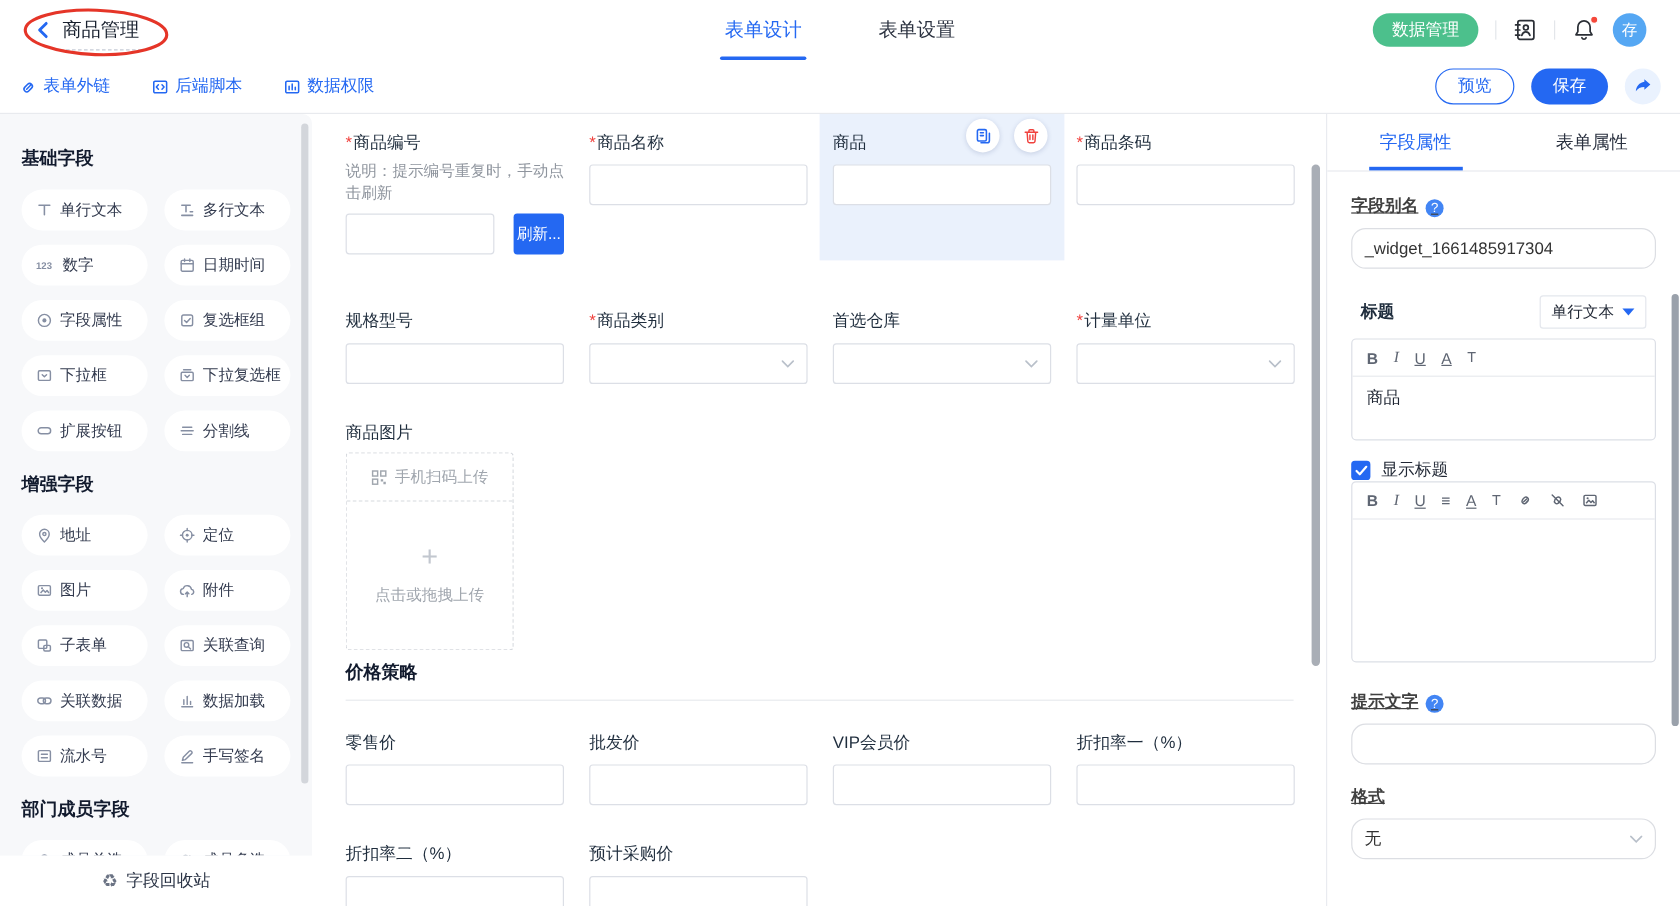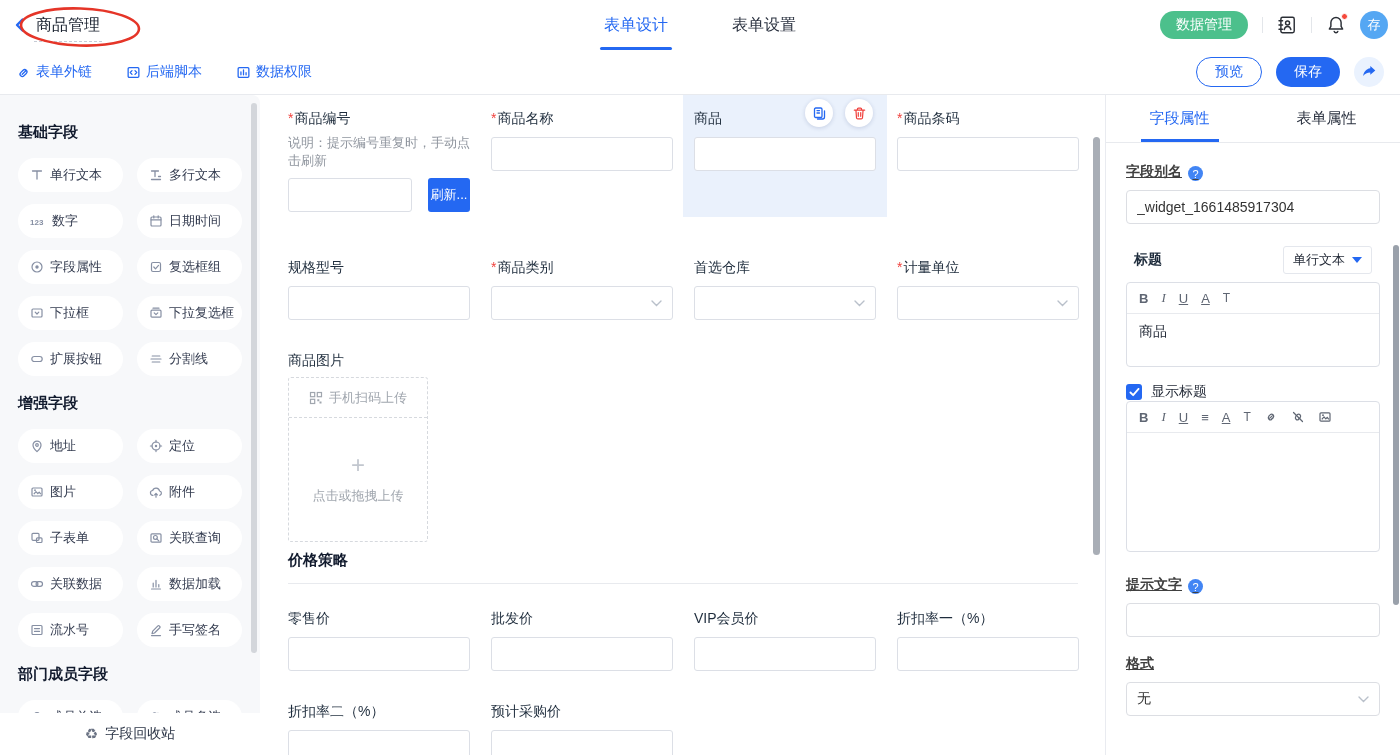--- a/index.html
+++ b/index.html
@@ -1,21 +1,21 @@
 <!DOCTYPE html>
 <html><head>
 <meta charset="utf-8">
 <style>
   * { margin:0; padding:0; box-sizing:border-box; }
   html,body { width:1400px; height:755px; overflow:hidden; }
   body { font-family:"Liberation Sans","DejaVu Sans",sans-serif; color:#1f2633; background:#fff; font-size:14px; }
   svg { display:block; }
 
   
-  .header { height:50px; display:flex; align-items:center; padding:0 12px; position:relative; background:#fff; }
+  .header { height:50px; display:flex; align-items:center; padding:0 28px; position:relative; background:#fff; }
   .back { margin-right:6px; cursor:pointer; }
   .doc-title { font-size:16px; color:#18202e; border-bottom:1px dashed #c6ccd6; padding:0 2px 5px; position:relative; top:3px; }
   .title-ellipse { position:absolute; left:14px; top:4px; pointer-events:none; }
   .h-tabs { position:absolute; left:50%; transform:translateX(-50%); display:flex; gap:60px; height:50px; }
   .h-tab { font-size:16px; color:#2b3240; display:flex; align-items:center; position:relative; cursor:pointer; padding:0 2px; }
   .h-tab.active { color:#2468f2; }
   .h-tab.active::after { content:""; position:absolute; left:-2px; right:-2px; bottom:0; height:3px; background:#2468f2; border-radius:2px; }
   .h-right { margin-left:auto; display:flex; align-items:center; gap:14px; }
   .btn-green { background:#4cc08c; color:#fff; border:none; height:28px; padding:0 16px; border-radius:15px; font-size:14px; cursor:pointer; }
   .vdiv { width:1px; height:16px; background:#e3e6ea; }
@@ -72,21 +72,21 @@
 
   
   .panel { width:295px; flex:none; border-left:1px solid #e9ebf0; background:#fff; position:relative; padding:0 20px; overflow:hidden; }
   .p-tabs { display:flex; height:48px; margin:0 -20px; border-bottom:1px solid #e8eaee; }
   .p-tab { flex:1; display:flex; align-items:center; justify-content:center; font-size:15px; color:#2b3240; cursor:pointer; position:relative; }
   .p-tab.active { color:#2468f2; }
   .p-tab.active::after { content:""; position:absolute; bottom:0; left:50%; transform:translateX(-50%); width:78px; height:3px; background:#2468f2; }
   .p-label { display:flex; align-items:flex-end; gap:6px; font-size:14px; font-weight:bold; color:#404040; margin:20px 0 9px;text-decoration:underline; }
   .help { width:15px; height:15px; border-radius:50%; background:#4285f4; color:#fff; font-size:11px; display:inline-flex; align-items:center; justify-content:center; cursor:pointer; font-weight:normal; }
   .help::before { content:"?"; }
-  .p-input { width:100%; height:34px; border:1px solid #dcdee3; border-radius:4px; padding:0 10px; font-size:14px; color:#333; font-family:inherit; background:#fff; }
+  .p-input { width:100%; height:34px; border:1px solid #dcdee3; border-radius:12px; padding:0 10px; font-size:14px; color:#333; font-family:inherit; background:#fff; }
   .title-row { display:flex; align-items:center; justify-content:space-between; margin:22px 8px 8px; }
   .title-row .lbl { font-size:14px; font-weight:bold; color:#1f2d3d; }
   .type-select { height:28px; border:1px solid #e4e7ed; border-radius:3px; padding:0 9px; display:flex; align-items:center; gap:7px; font-size:13px; color:#1f2633; cursor:pointer; background:#fff; }
   .caret { width:0; height:0; border-left:5px solid transparent; border-right:5px solid transparent; border-top:6px solid #2468f2; }
   .editor { border:1px solid #dcdfe6; border-radius:4px; }
   .ed-toolbar { display:flex; align-items:center; gap:13px; padding:7px 12px; border-bottom:1px solid #e8eaee; color:#5f6673; font-size:13px; }
   .ed-toolbar span { cursor:pointer; }
   .tb-b { font-weight:bold; }
   .tb-i { font-style:italic; font-family:"Liberation Serif",serif; }
   .tb-u, .tb-a { text-decoration:underline; }

